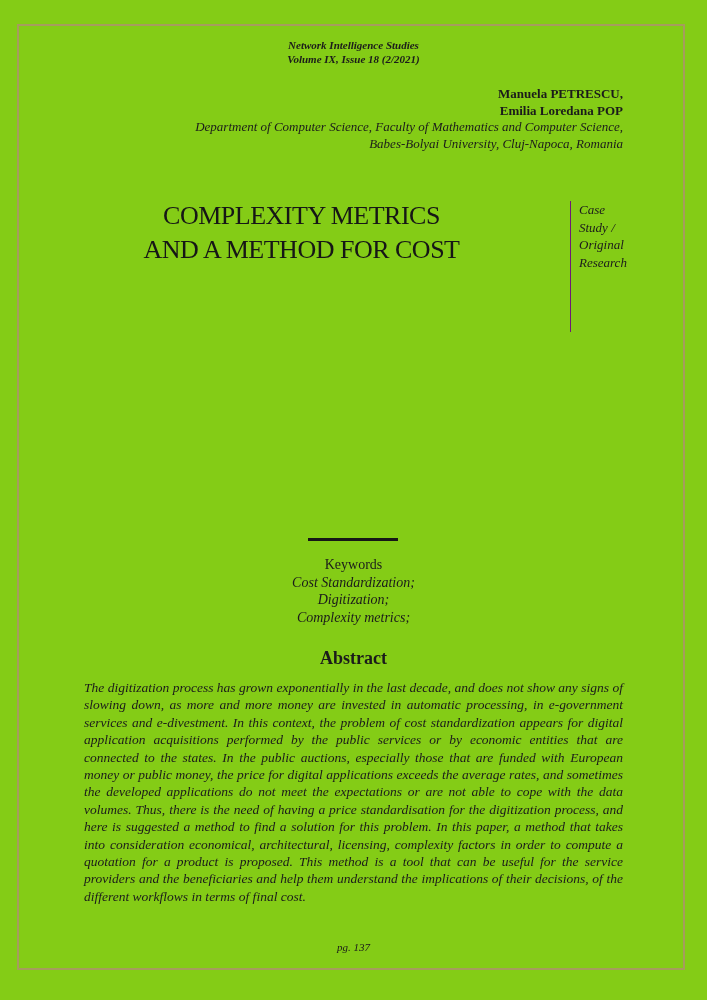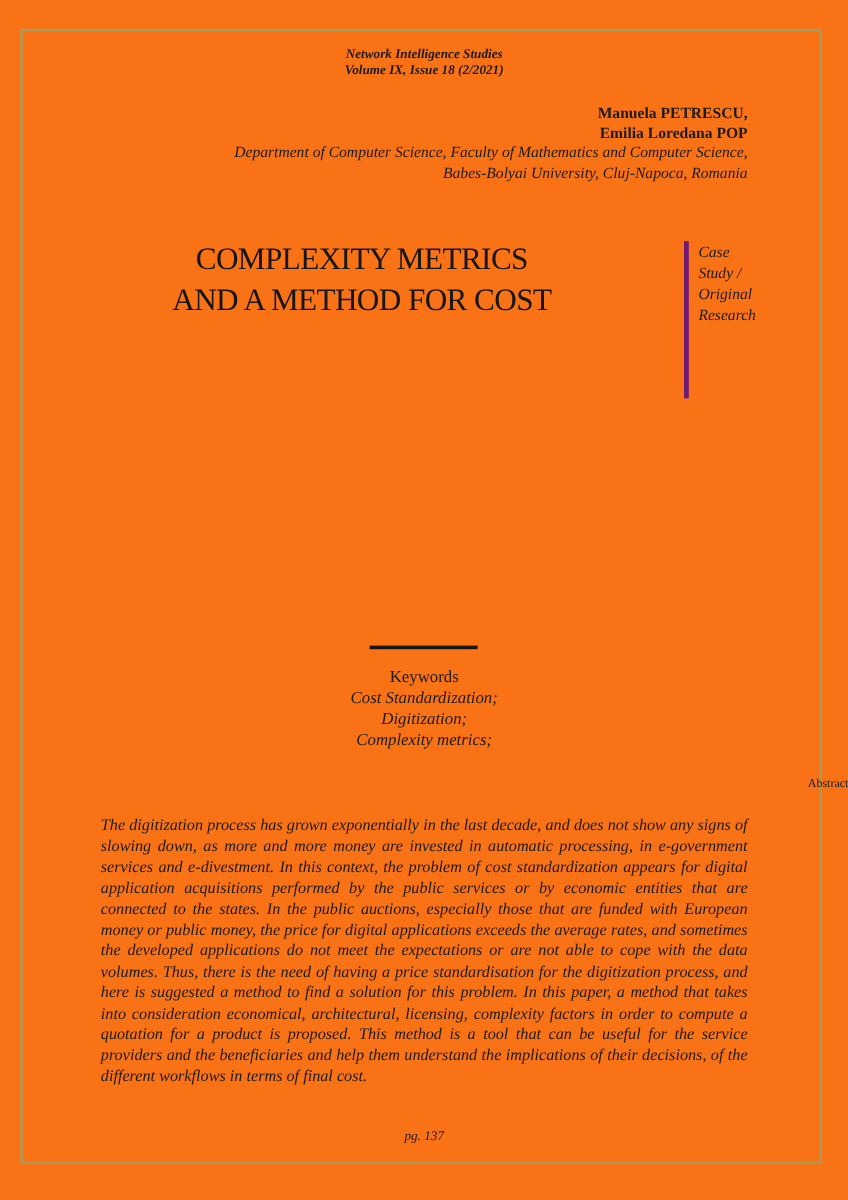--- a/index.html
+++ b/index.html
@@ -4,21 +4,21 @@
 <style>
   * { margin: 0; padding: 0; box-sizing: border-box; }
   html, body { background: #ffffff; }
   body {
     width: 707px; height: 1000px;
     font-family: "Liberation Serif", serif;
     color: #1b1b1b;
     position: relative;
     overflow: hidden;
   }
-  .page { position: absolute; inset: 0; background: #f97316; }
+  .page { position: absolute; inset: 0; background: #84cc16; }
 
   .border-frame {
     position: absolute; left: 17px; top: 24px;
     width: 668px; height: 946px;
     border: 2px solid #a69c5d;
     pointer-events: none;
   }
 
   .journal-header {
     position: absolute; top: 38px; left: 0; right: 0;
@@ -39,21 +39,21 @@
     position: absolute; top: 199px; right: 144px; left: 40px;
     text-align: center;
     font-size: 26px; line-height: 34px;
     letter-spacing: -0.5px;
     color: #161616;
   }
 
   .side-label {
     position: absolute; left: 570px; top: 201px;
     width: 58px; height: 131px;
-    border-left: 4px solid #701a75;
+    border-left: 1px solid #701a75;
     padding-left: 8px;
     font-style: italic;
     font-size: 13px; line-height: 17.5px;
   }
 
   .keywords-rule {
     position: absolute; top: 538px; left: 308px;
     width: 90px; height: 3px;
     background: #161616;
   }
@@ -61,22 +61,22 @@
   .keywords-block {
     position: absolute; top: 556px; left: 0; right: 0;
     text-align: center;
     font-size: 14px; line-height: 17.5px;
   }
   .keywords-heading { font-weight: normal; }
   .keyword-item { font-style: italic; }
 
   .abstract-heading {
     position: absolute; top: 648px; left: 0; right: 0;
-    text-align: right;
-    font-weight: normal; font-size: 10px;
+    text-align: center;
+    font-weight: bold; font-size: 18px;
   }
 
   .abstract-text {
     position: absolute; top: 679px; left: 84px;
     width: 539px;
     font-style: italic;
     font-size: 13.5px; line-height: 17.4px;
     text-align: justify;
   }
 

